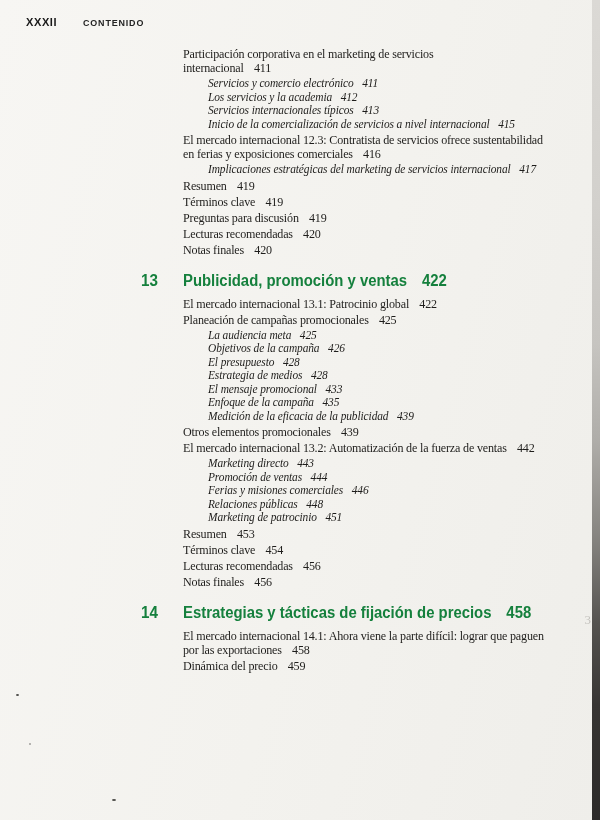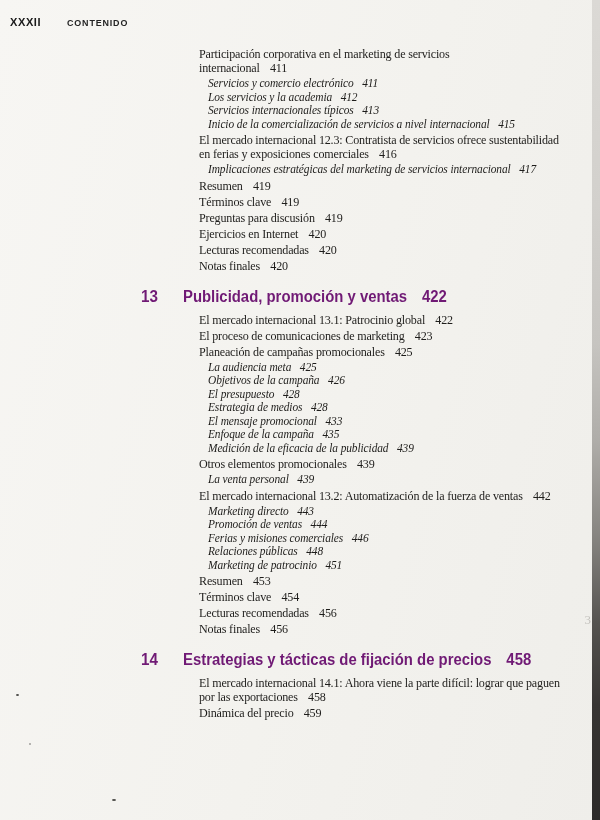--- a/index.html
+++ b/index.html
@@ -7,21 +7,21 @@
     width:600px; height:820px;
     position:relative;
     overflow:hidden;
     background:linear-gradient(105deg, #f7f6f3 0%, #f3f2ee 55%, #efeeea 100%);
     font-family:"Liberation Serif", serif;
     color:#1e1d1b;
   }
 
   
   .runhead {
-    position:absolute; top:12px; left:10px;
+    position:absolute; top:12px; left:26px;
     font-family:"Liberation Sans", sans-serif;
     color:#1a1a1a;
     white-space:nowrap;
   }
   .folio {
     display:inline-block;
     font-weight:bold; font-size:11.5px; letter-spacing:0.6px;
     transform:scaleX(0.96); transform-origin:0 50%;
   }
   .runtitle {
@@ -32,21 +32,21 @@
   }
 
   
   .toc {
     position:absolute; left:183px; top:45px; width:412px;
   }
   .entry { }
   .l1 {
     font-size:13px; line-height:14px;
     letter-spacing:-0.2px;
-    margin:2px 16px;
+    margin:2px 0;
   }
   .l2 {
     font-size:12px; line-height:13.5px;
     font-style:italic;
     letter-spacing:-0.1px;
     margin:0 0 0 25px;
   }
   .line {
     white-space:nowrap;
     transform:scaleX(0.93);
@@ -55,21 +55,21 @@
   .l2 .line { transform:scaleX(0.95); }
   .pg { margin-left:11px; }
   .l2 .pg { margin-left:9px; }
 
   
   .chapter {
     position:relative;
     margin:14px 0 6px 0;
     font-family:"Liberation Sans", sans-serif;
     font-weight:bold; font-size:16px; line-height:20px;
-    color:#701a75;
+    color:#15803d;
     white-space:nowrap;
   }
   .ch-num {
     position:absolute; left:-42px; top:0;
     display:inline-block;
     transform:scaleX(0.95); transform-origin:0 50%;
   }
   .ch-flow {
     display:inline-block;
     transform:scaleX(0.93); transform-origin:0 50%;
@@ -129,39 +129,33 @@
     <div class="entry l1">
       <div class="line">Resumen<span class="pg">419</span></div>
     </div>
     <div class="entry l1">
       <div class="line">Términos clave<span class="pg">419</span></div>
     </div>
     <div class="entry l1">
       <div class="line">Preguntas para discusión<span class="pg">419</span></div>
     </div>
     <div class="entry l1">
-      <div class="line">Ejercicios en Internet<span class="pg">420</span></div>
-    </div>
-    <div class="entry l1">
       <div class="line">Lecturas recomendadas<span class="pg">420</span></div>
     </div>
     <div class="entry l1">
       <div class="line">Notas finales<span class="pg">420</span></div>
     </div>
   <div class="chapter">
     <span class="ch-num">13</span>
     <span class="ch-flow"><span class="ch-title">Publicidad, promoción y ventas</span><span class="ch-pg">422</span></span>
   </div>
 <div class="entry l1">
       <div class="line">El mercado internacional 13.1: Patrocinio global<span class="pg">422</span></div>
     </div>
     <div class="entry l1">
-      <div class="line">El proceso de comunicaciones de marketing<span class="pg">423</span></div>
-    </div>
-    <div class="entry l1">
       <div class="line">Planeación de campañas promocionales<span class="pg">425</span></div>
     </div>
     <div class="entry l2">
       <div class="line">La audiencia meta<span class="pg">425</span></div>
     </div>
     <div class="entry l2">
       <div class="line">Objetivos de la campaña<span class="pg">426</span></div>
     </div>
     <div class="entry l2">
       <div class="line">El presupuesto<span class="pg">428</span></div>
@@ -173,23 +167,20 @@
       <div class="line">El mensaje promocional<span class="pg">433</span></div>
     </div>
     <div class="entry l2">
       <div class="line">Enfoque de la campaña<span class="pg">435</span></div>
     </div>
     <div class="entry l2">
       <div class="line">Medición de la eficacia de la publicidad<span class="pg">439</span></div>
     </div>
     <div class="entry l1">
       <div class="line">Otros elementos promocionales<span class="pg">439</span></div>
-    </div>
-    <div class="entry l2">
-      <div class="line">La venta personal<span class="pg">439</span></div>
     </div>
     <div class="entry l1">
       <div class="line">El mercado internacional 13.2: Automatización de la fuerza de ventas<span class="pg">442</span></div>
     </div>
     <div class="entry l2">
       <div class="line">Marketing directo<span class="pg">443</span></div>
     </div>
     <div class="entry l2">
       <div class="line">Promoción de ventas<span class="pg">444</span></div>
     </div>

